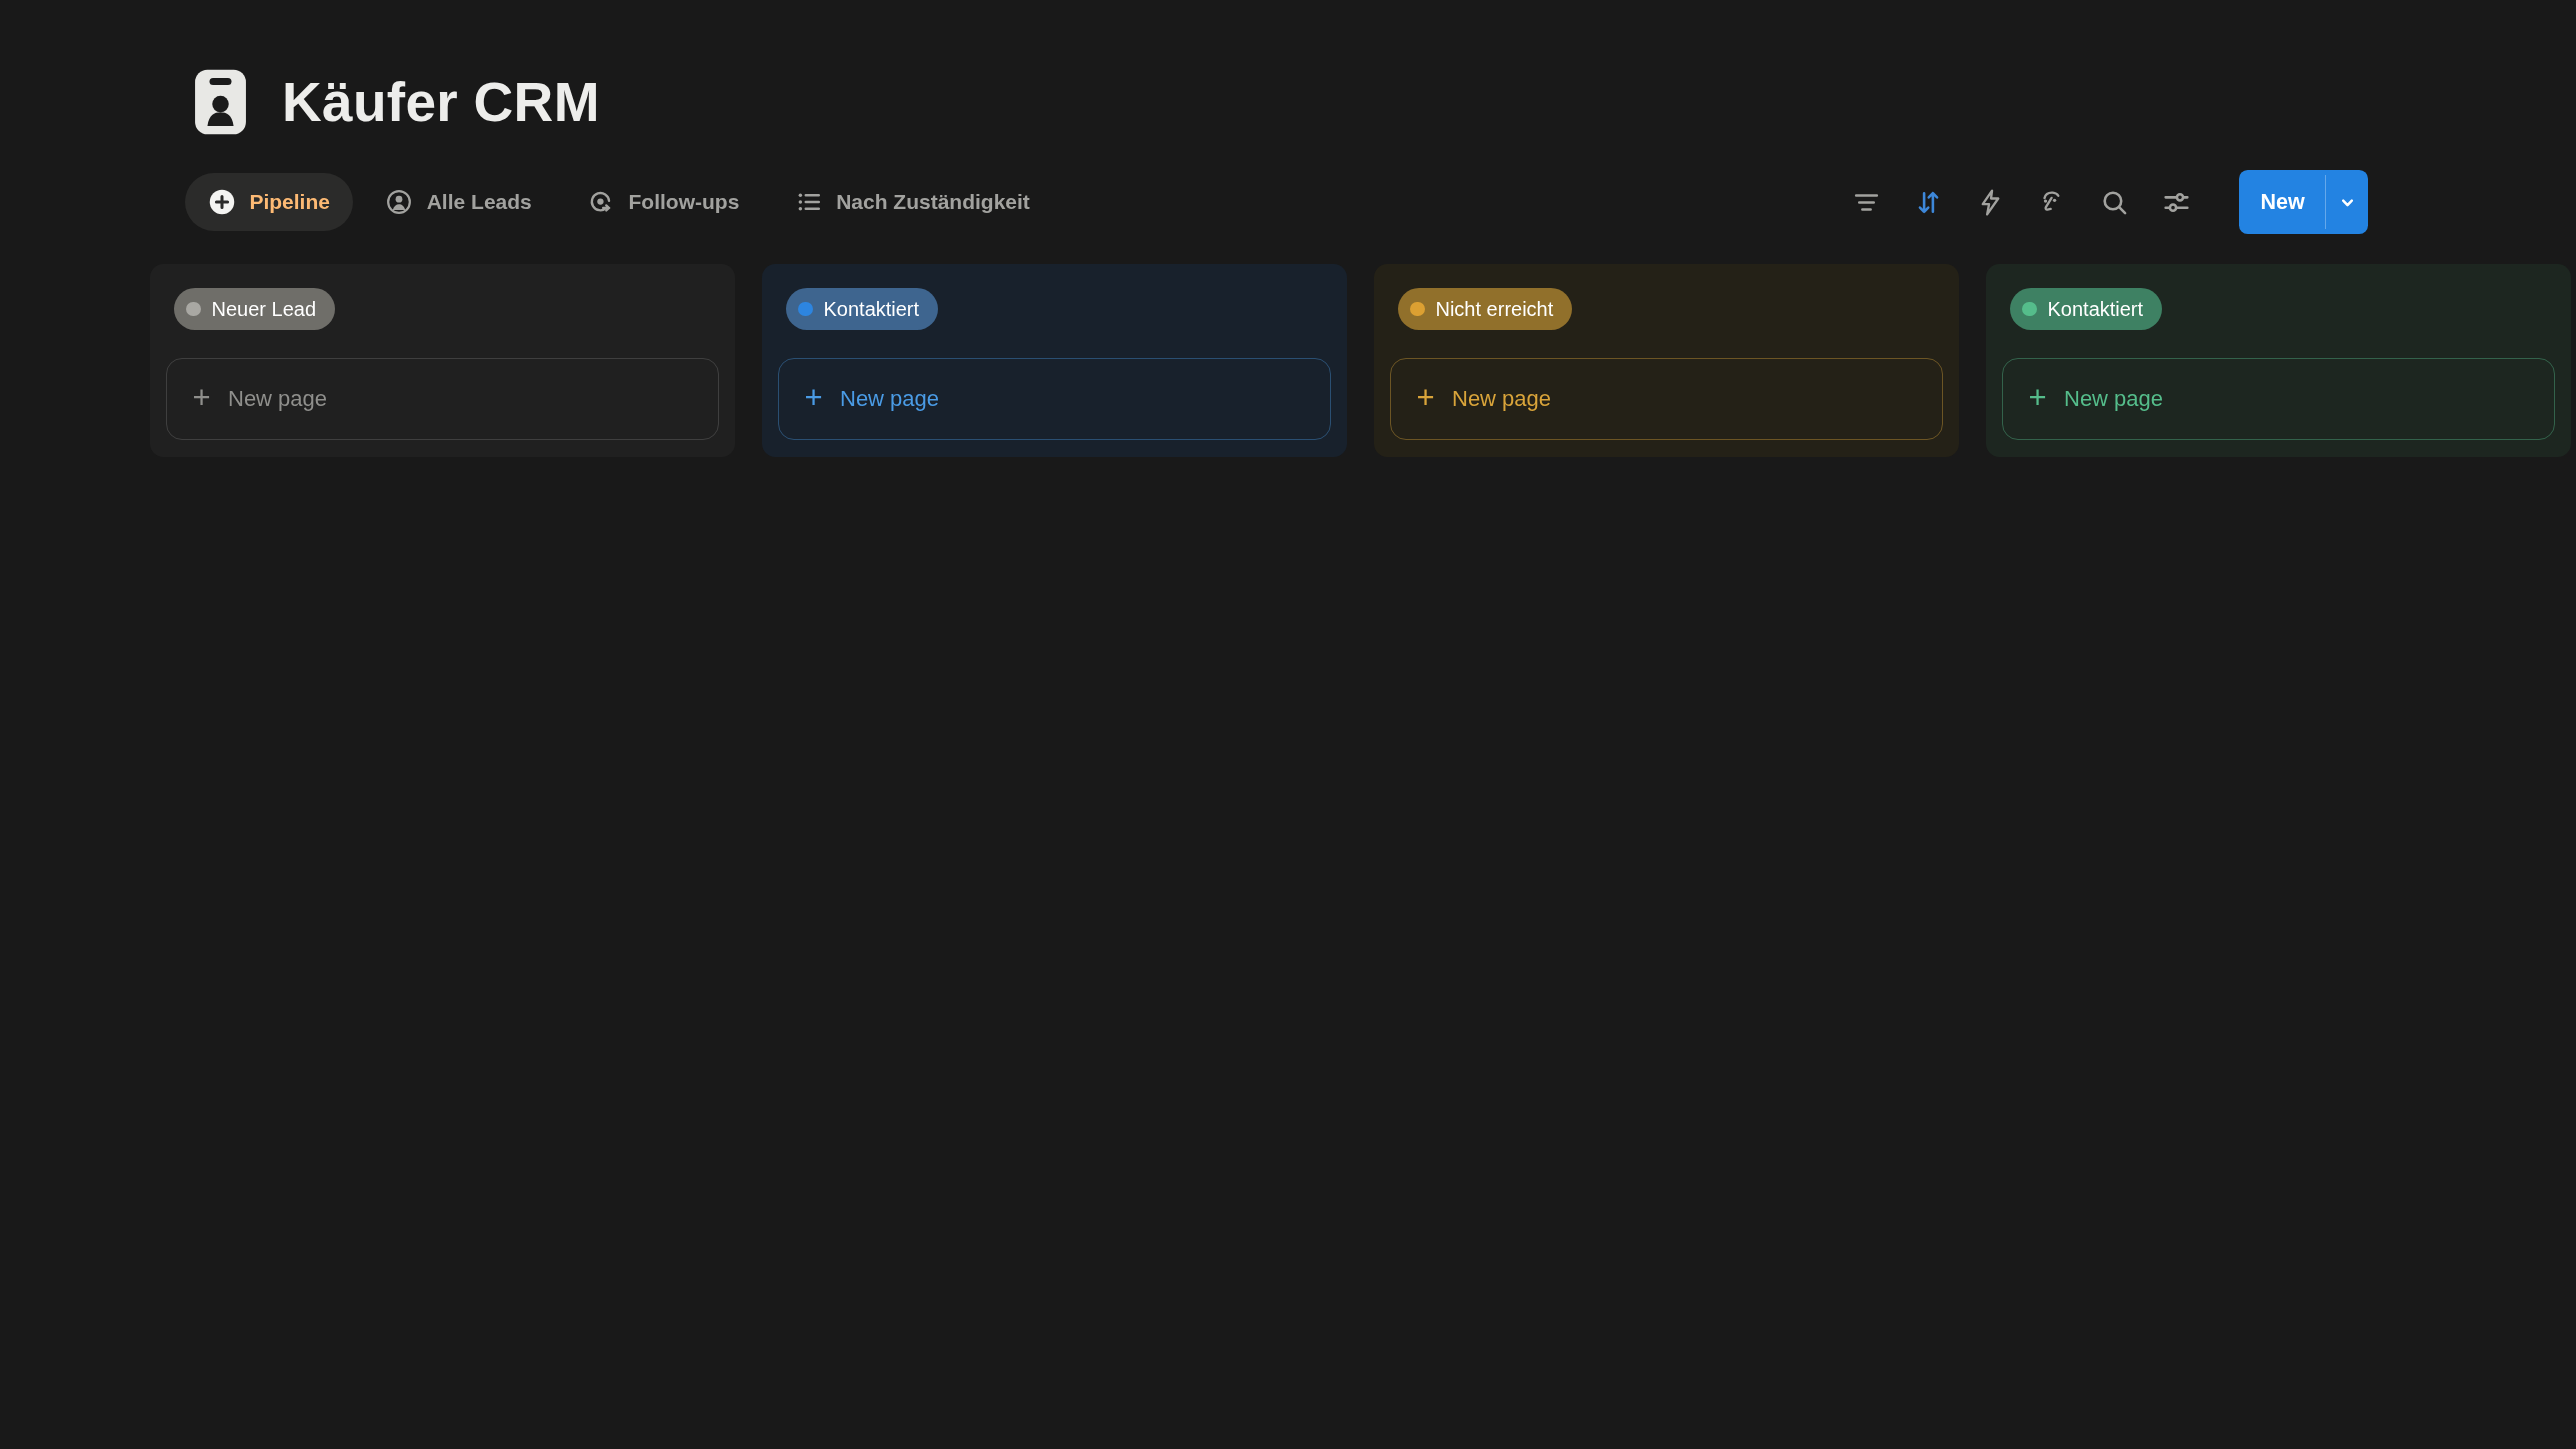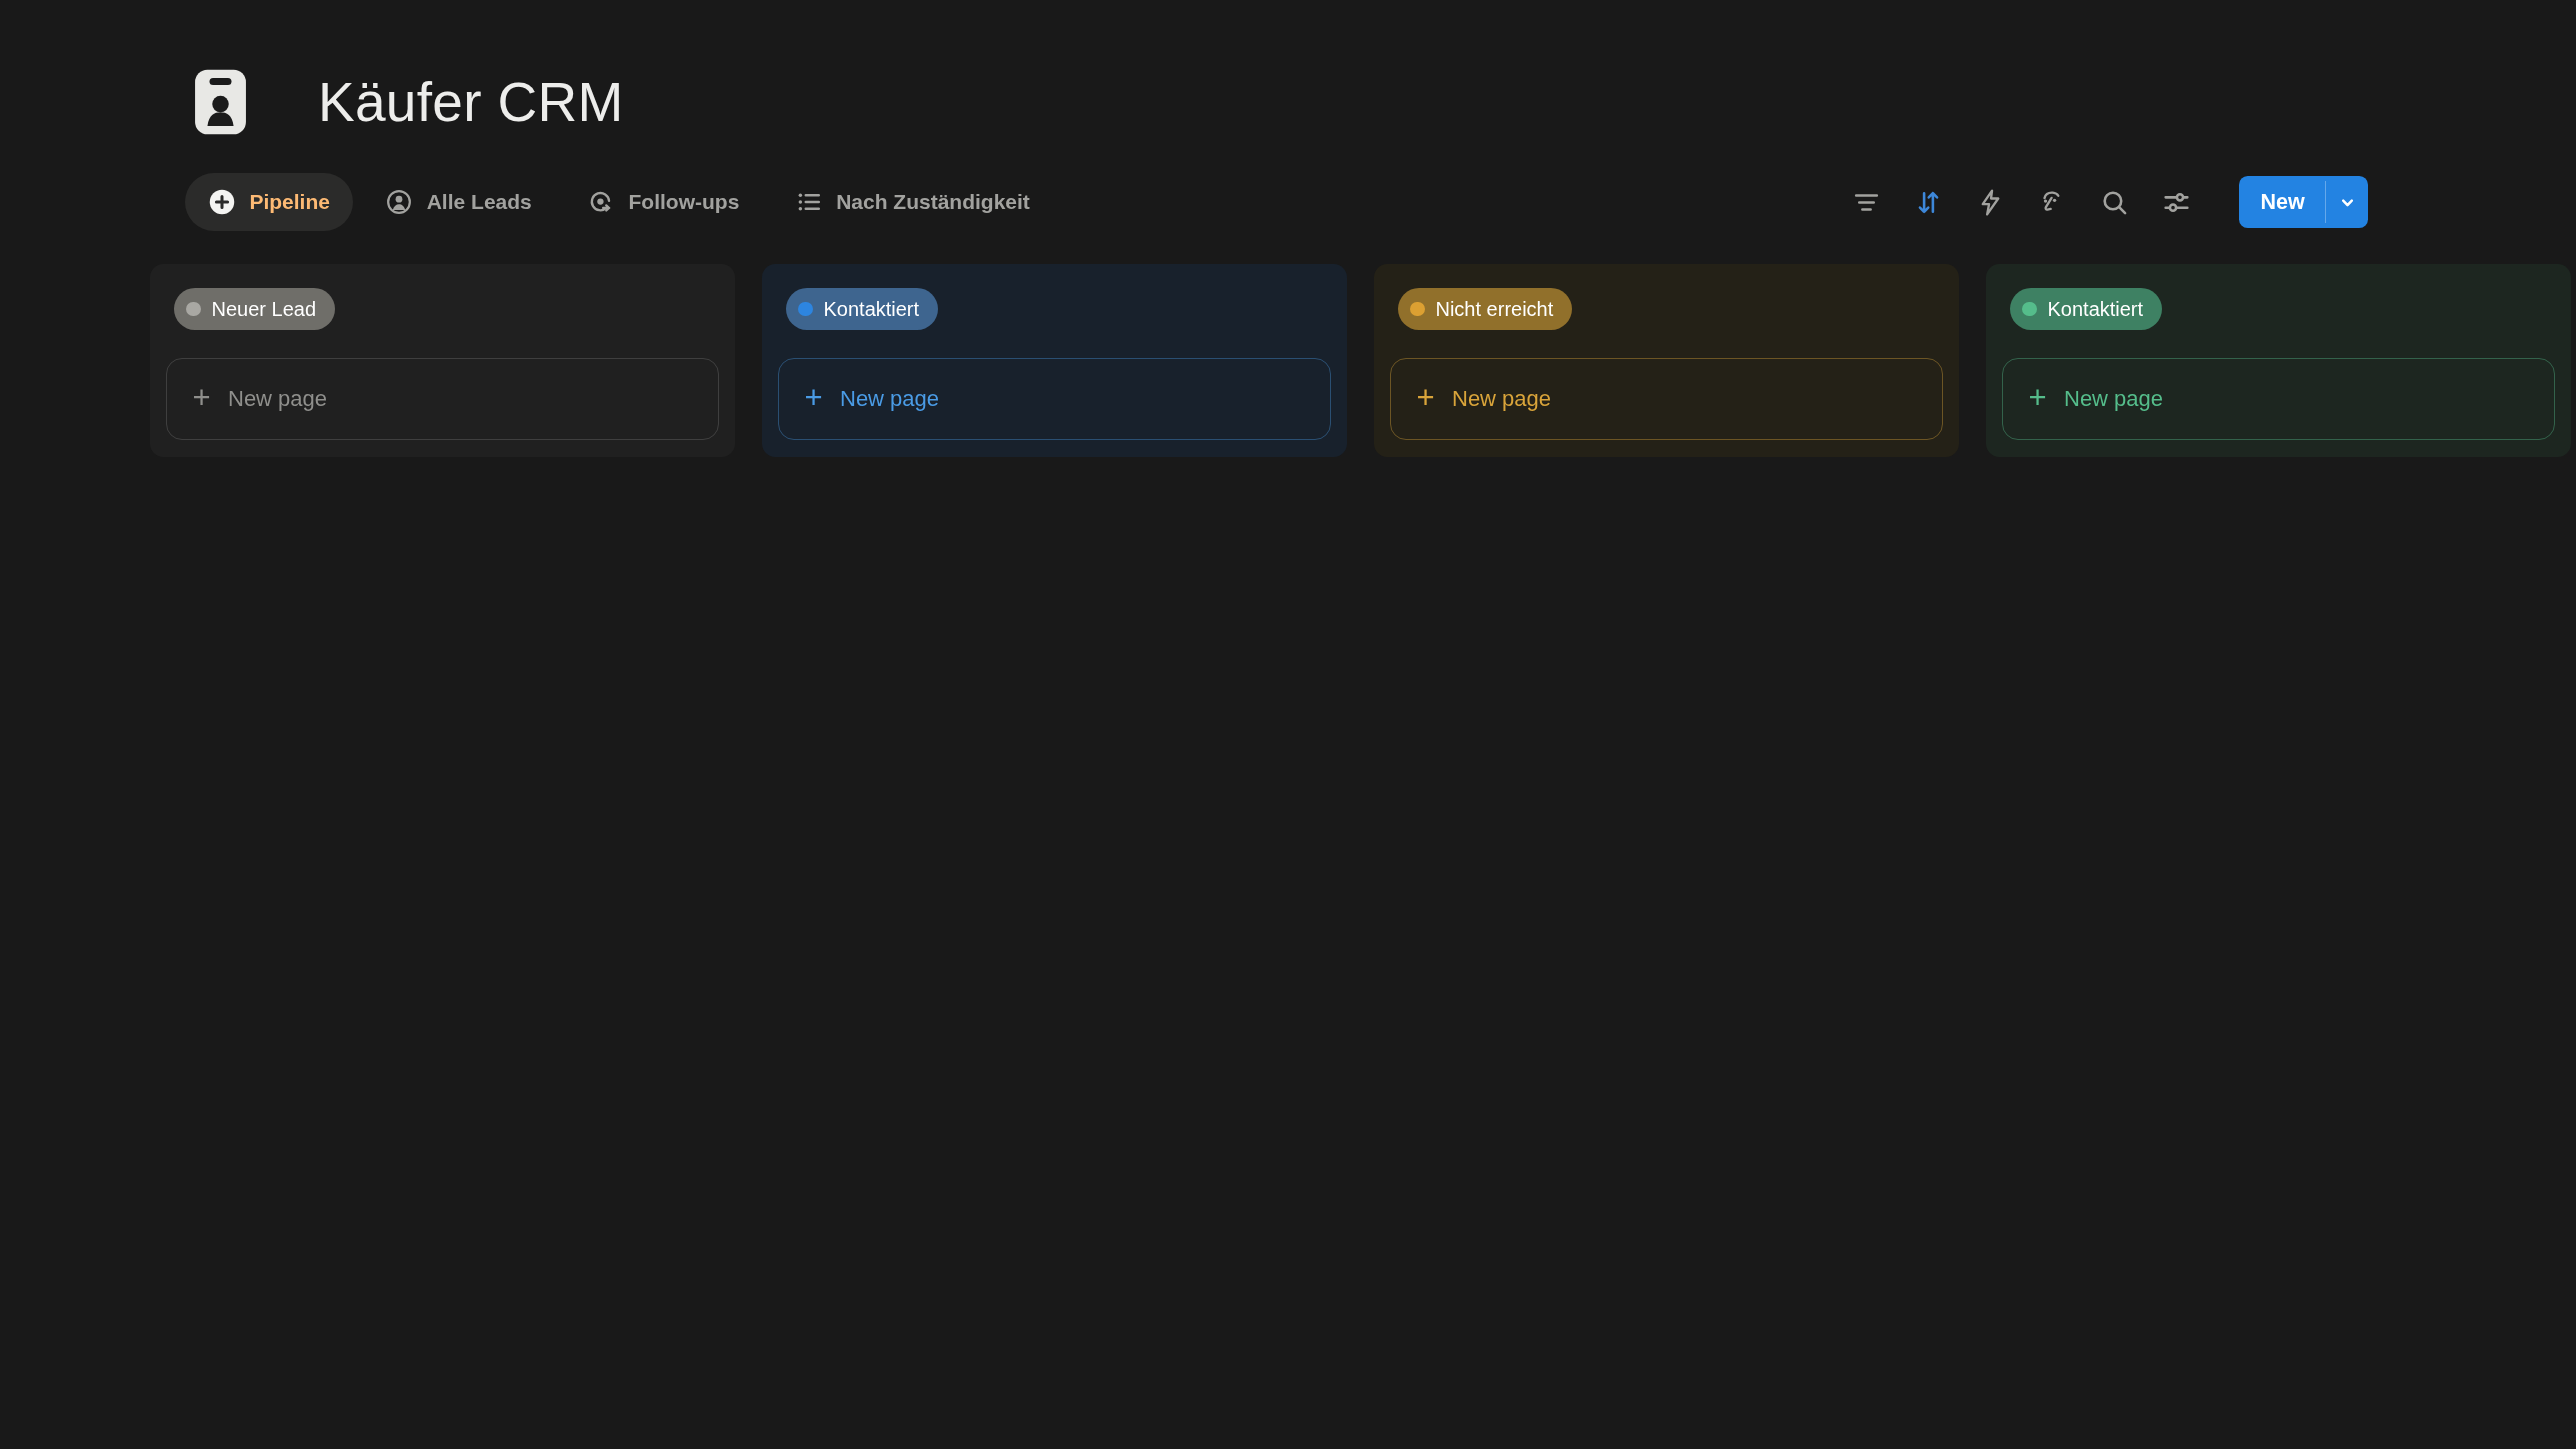--- a/index.html
+++ b/index.html
@@ -12,22 +12,22 @@
     position: relative;
   }
 
   
   .title-row {
     position:absolute; left:193px; top:67px;
     display:flex; align-items:center; gap:34px;
   }
   .title-icon { width:55px; height:70px; display:block; cursor:pointer; }
   .page-title {
-    font-size:55px; font-weight:400; letter-spacing:0.3px;
-    color: var(--text_primary, #ededeb); cursor:text;margin-left:36px;
+    font-size:55px; font-weight:700; letter-spacing:0.3px;
+    color: var(--text_primary, #ededeb); cursor:text;
   }
 
   .tabs-row {
     position:absolute; left:185px; top:173px; right:195px;
     display:flex; align-items:center; height:58px;
   }
   .tab {
     display:flex; align-items:center; gap:13.4px;
     height:58px; padding:0 23px; border-radius:29.5px;
     font-size:21px; font-weight:600; color:var(--text_muted,#a3a3a0);
@@ -40,21 +40,21 @@
   .toolbar {
     position:absolute; right:208px; top:173px; height:58px;
     display:flex; align-items:center; gap:31px;
   }
   .tool-icon {
     width:31px; height:31px; color:var(--text_muted,#a3a3a0);
     cursor:pointer; flex:none;
   }
   .tool-icon.sort-active { color: var(--sort_icon_blue,#3d87d9); }
   .new-split {
-    margin-left:16px; height:52px; border-radius:8.7px; overflow:hidden;
+    margin-left:16px; height:64px; border-radius:8.7px; overflow:hidden;
     background:var(--accent_blue,#2383e2); display:flex; align-items:stretch;
     cursor:pointer;
   }
   .new-main {
     display:flex; align-items:center; padding:0 20px 0 21.5px;
     font-size:21.5px; font-weight:600; color:#ffffff;
   }
   .new-divider { width:1.3px; background:rgba(255,255,255,0.3); margin:5.4px 0; }
   .new-chevron { width:42px; display:flex; align-items:center; justify-content:center; }
   .new-chevron svg { width:23px; height:23px; color:#fff; }

